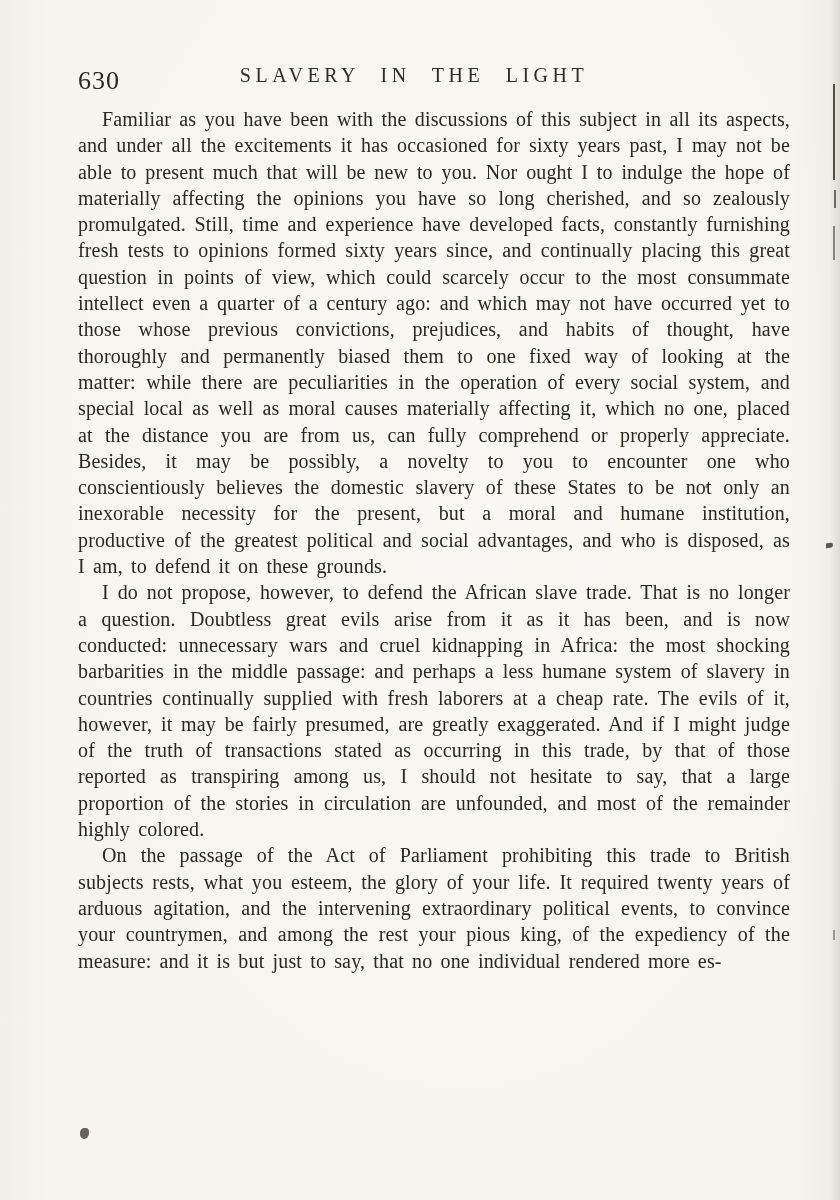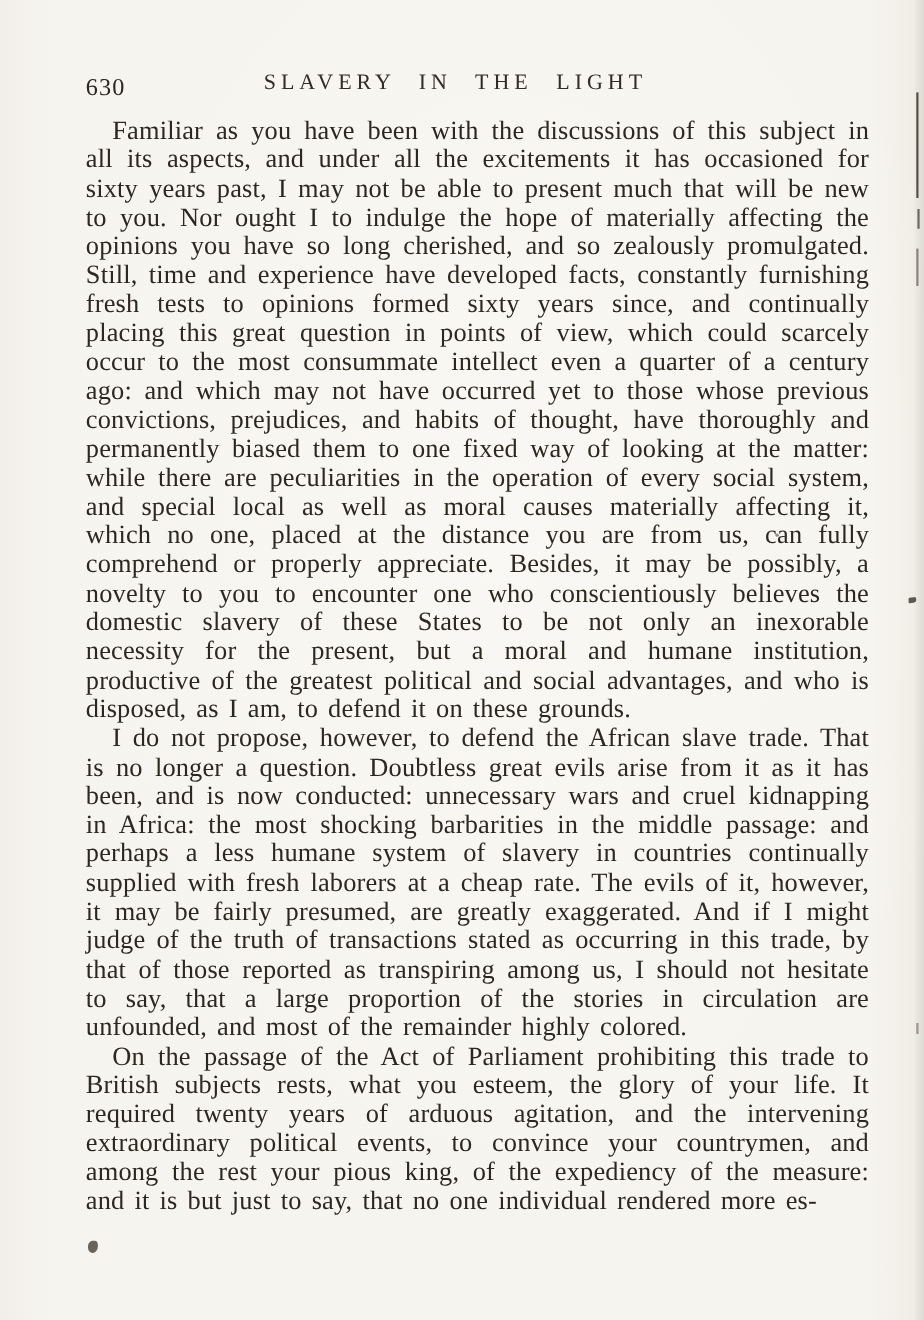--- a/index.html
+++ b/index.html
@@ -37,21 +37,21 @@
     top: 64px;
     left: 78px;
     width: 712px;
     height: 26px;
   }
 
   .page-number {
     position: absolute;
     left: 0;
     top: 2px;
-    font-size: 22px;
+    font-size: 26px;
     letter-spacing: 1px;
     color: var(--ink, #2c2820);
   }
 
   .running-title {
     position: absolute;
     left: 0;
     right: 40px;
     top: 0;
     text-align: center;
@@ -65,21 +65,21 @@
     position: absolute;
     top: 106px;
     left: 78px;
     width: 712px;
   }
 
   .body-text p {
     margin: 0;
     text-indent: 24px;
     text-align: justify;
-    font-size: 24px;
+    font-size: 20px;
     line-height: 26.3px;
     word-spacing: 3px;
     letter-spacing: 0.15px;
     color: var(--ink, #2c2820);
   }
 
   
   .scan-mark {
     position: absolute;
     background: #3a342a;

